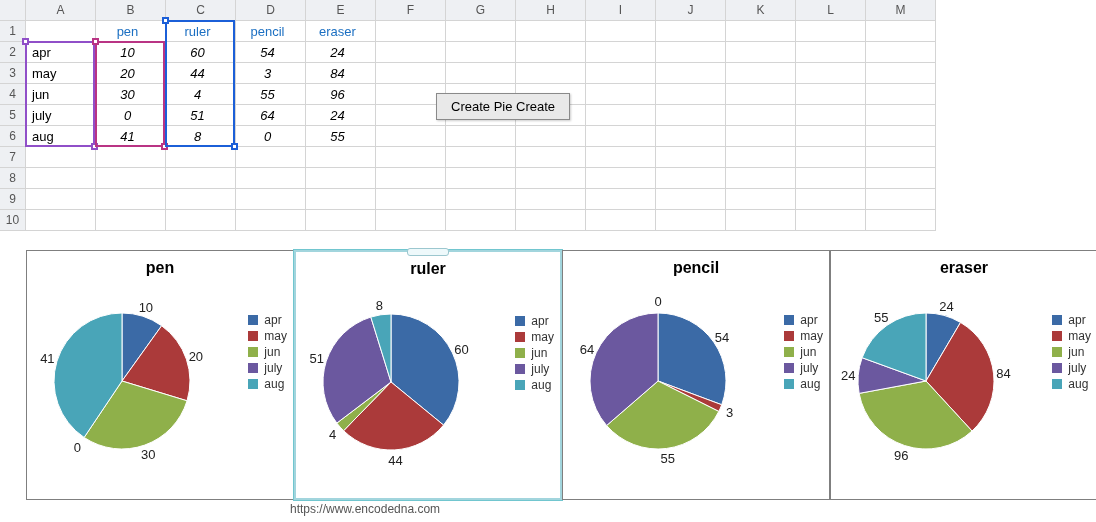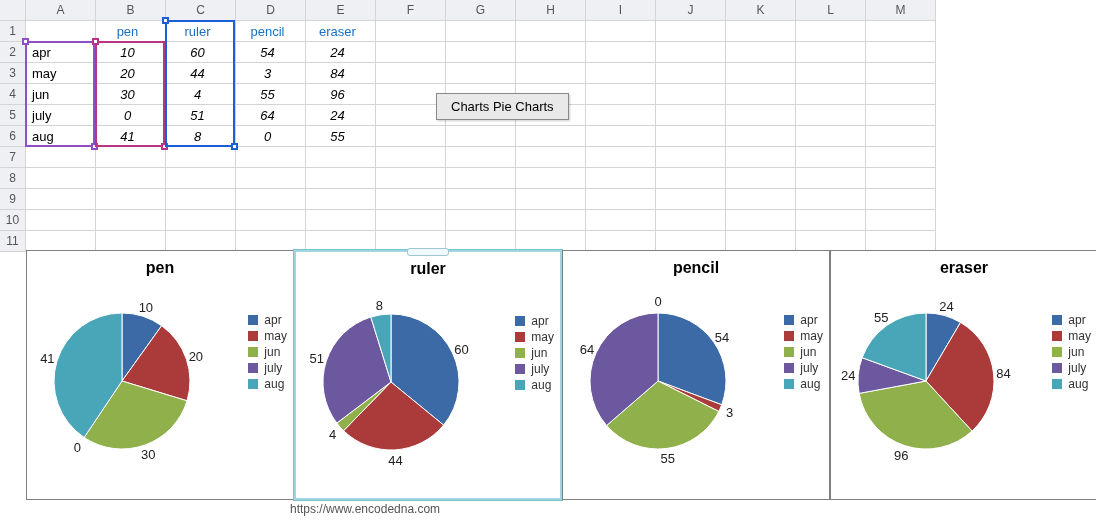--- a/index.html
+++ b/index.html
@@ -280,50 +280,34 @@
       <div class="cell"></div>
       <div class="cell"></div>
       <div class="cell"></div>
       <div class="cell"></div>
       <div class="cell"></div>
       <div class="cell"></div>
       <div class="cell"></div>
       <div class="cell"></div>
       <div class="cell"></div>
     </div>
-    <div class="row">
-      <div class="row-h">11</div>
-      <div class="cell"></div>
-      <div class="cell"></div>
-      <div class="cell"></div>
-      <div class="cell"></div>
-      <div class="cell"></div>
-      <div class="cell"></div>
-      <div class="cell"></div>
-      <div class="cell"></div>
-      <div class="cell"></div>
-      <div class="cell"></div>
-      <div class="cell"></div>
-      <div class="cell"></div>
-      <div class="cell"></div>
-    </div>
     <div class="sel a" style="left:25px; top:41px; width:70px; height:106px;">
     <div class="handle" style="left:-5px; top:-5px"></div>
     <div class="handle" style="right:-5px; bottom:-5px"></div>
   </div>
   <div class="sel b" style="left:95px; top:41px; width:70px; height:106px;">
     <div class="handle" style="left:-5px; top:-5px"></div>
     <div class="handle" style="right:-5px; bottom:-5px"></div>
   </div>
   <div class="sel c" style="left:165px; top:20px; width:70px; height:127px;">
     <div class="handle" style="left:-5px; top:-5px"></div>
     <div class="handle" style="right:-5px; bottom:-5px"></div>
   </div>
 
-  <button class="btn">Charts Pie Charts</button>
+  <button class="btn">Create Pie Create</button>
 
   <div class="charts">
       <div class="chart">
         <div class="chart-title">pen</div>
         <div class="pie-wrap"><svg width="150" height="150">
             <path d="M 75 75 L 75 7 A 68 68 0 0 1 114.62639045114847 19.73926185967899 Z" fill="#3b6aa6" stroke="#fff" stroke-width="1"></path>
             <path d="M 75 75 L 114.62639045114847 19.73926185967899 A 68 68 0 0 1 140.05272489413653 94.80260043145316 Z" fill="#ab3a3a" stroke="#fff" stroke-width="1"></path>
             <path d="M 75 75 L 140.05272489413653 94.80260043145316 A 68 68 0 0 1 37.11137888071087 131.46638282800623 Z" fill="#8fb04a" stroke="#fff" stroke-width="1"></path>
             <path d="M 75 75 L 37.11137888071087 131.46638282800623 A 68 68 0 0 1 74.99999999999999 7 Z" fill="#49a5b8" stroke="#fff" stroke-width="1"></path>
           </svg><div class="pie-label" style="left: 98.8725px; top: 0.742978px;">10</div><div class="pie-label" style="left: 148.877px; top: 49.9756px;">20</div><div class="pie-label" style="left: 101.17px; top: 148.479px;">30</div><div class="pie-label" style="left: 30.4252px; top: 141.431px;">0</div><div class="pie-label" style="left: 0.380698px; top: 52.2853px;">41</div></div>

